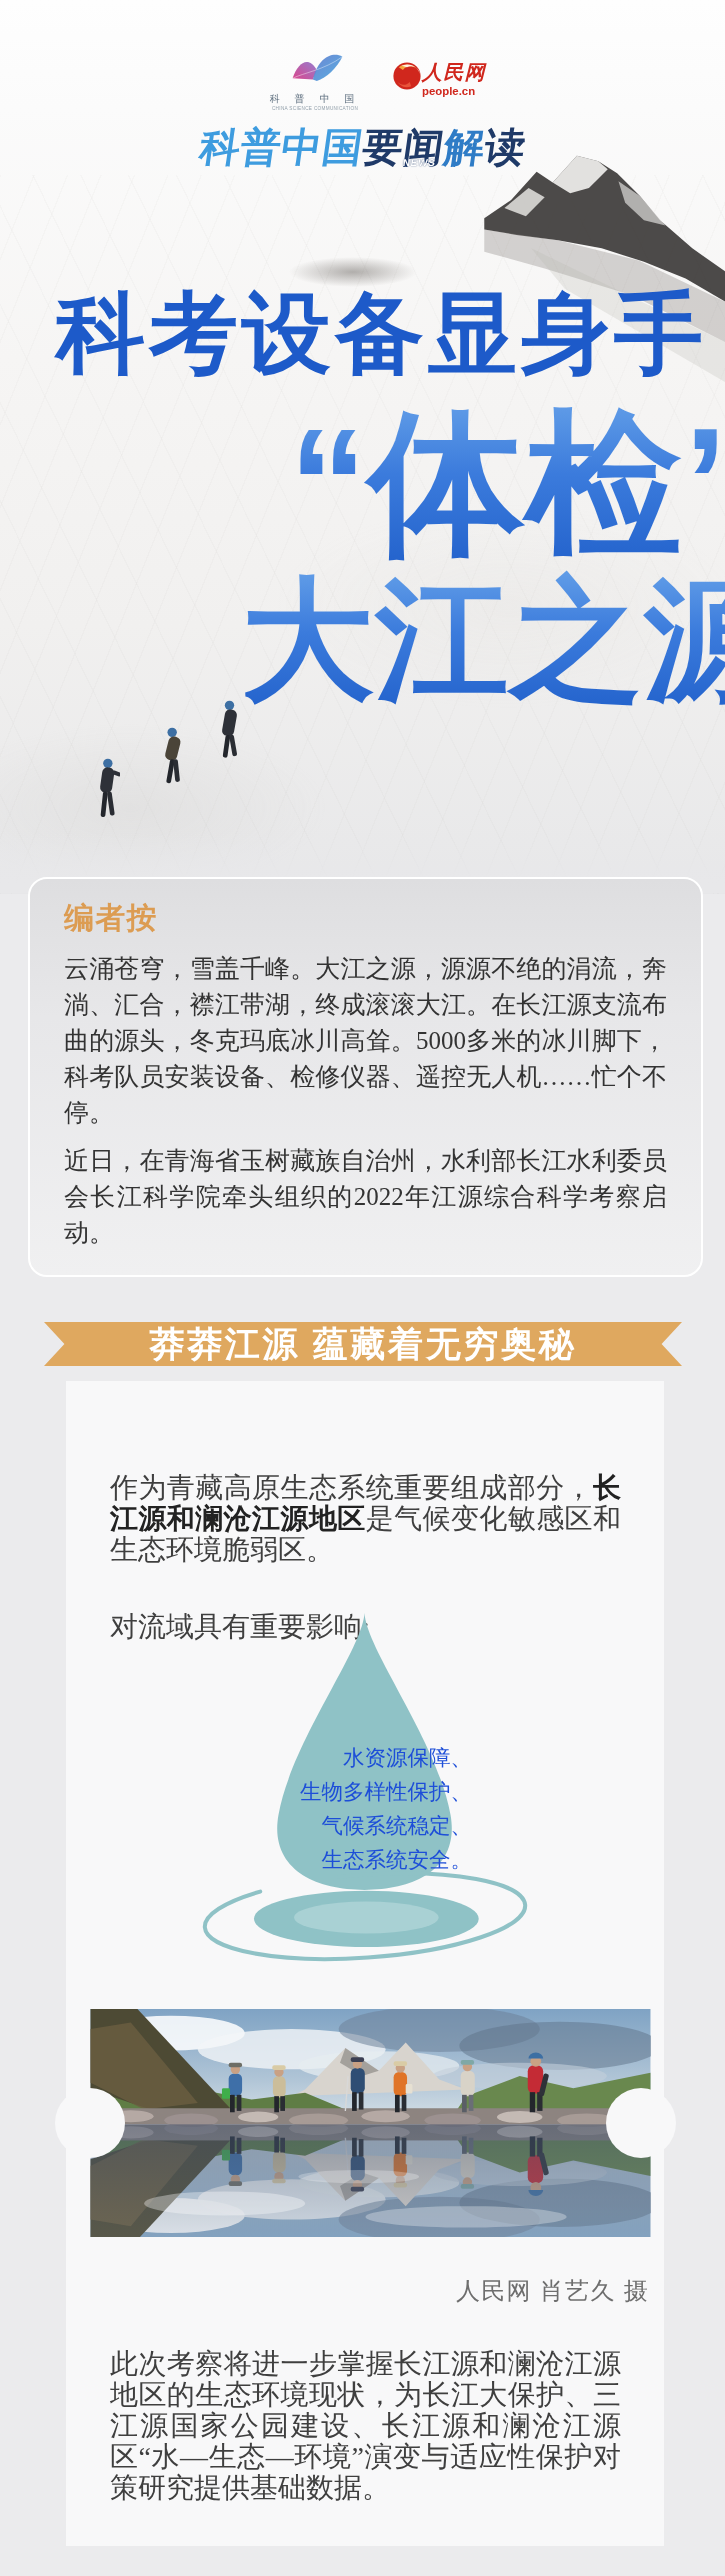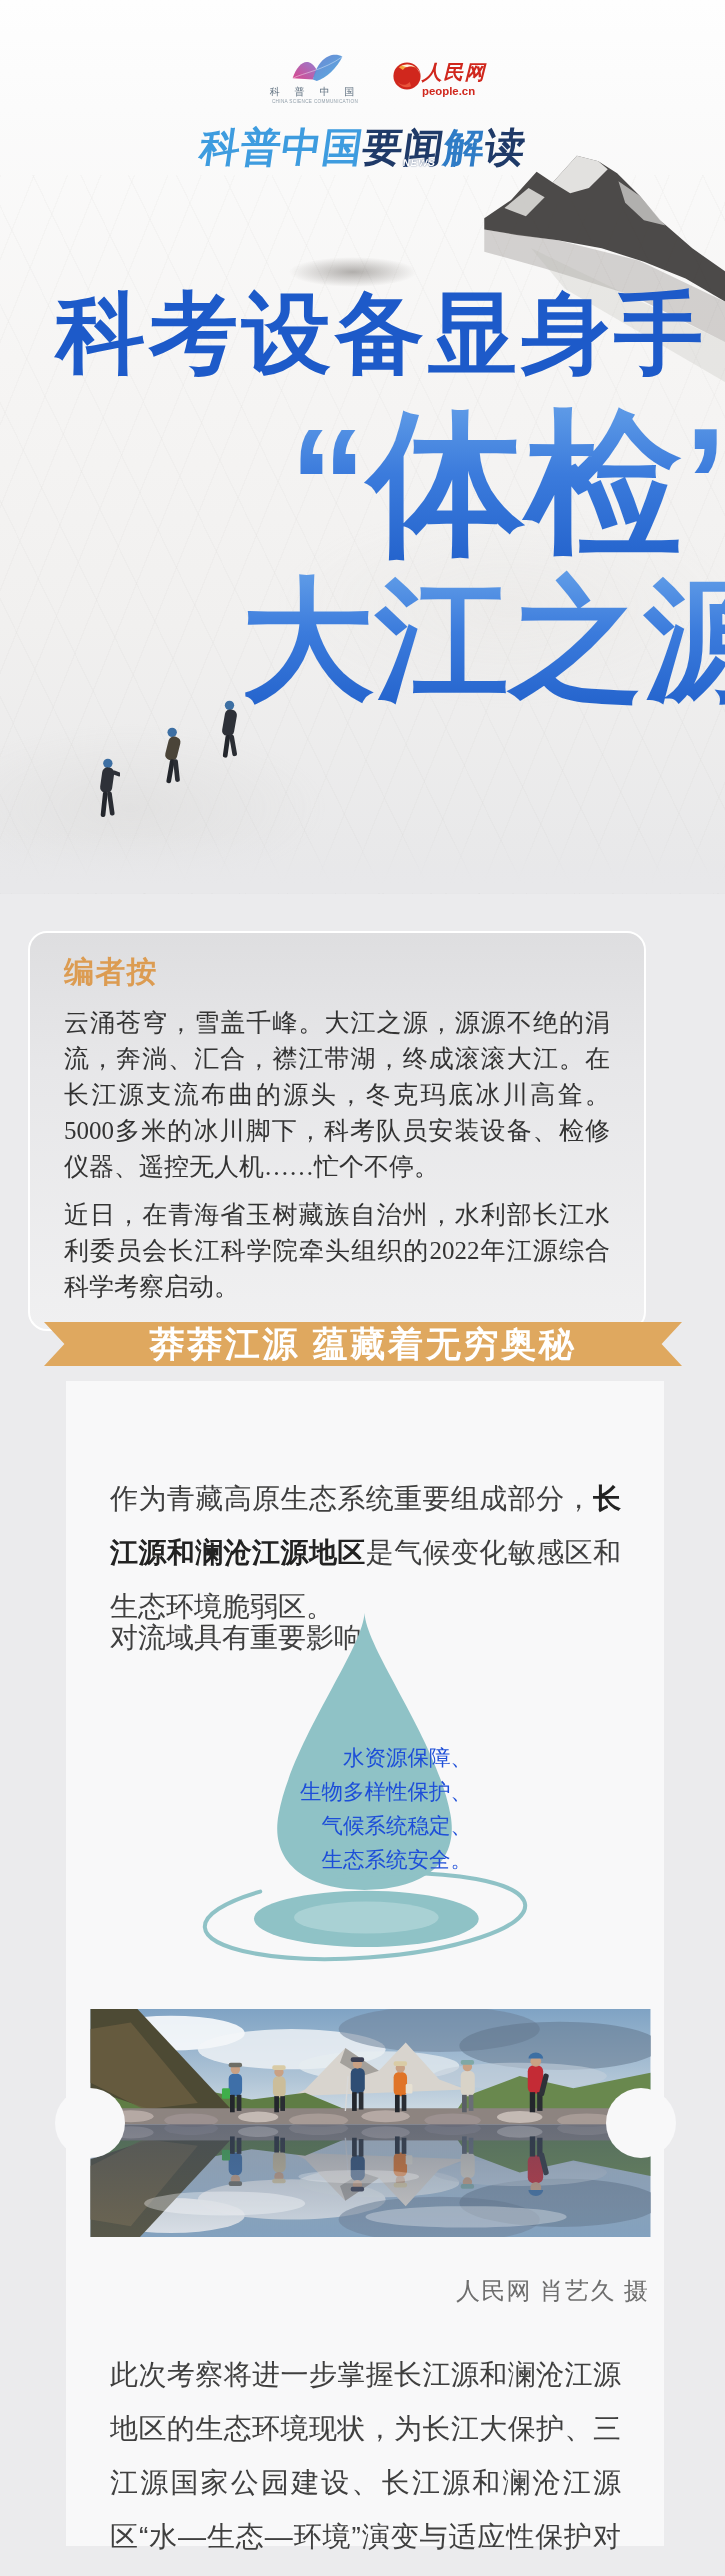--- a/index.html
+++ b/index.html
@@ -15,21 +15,21 @@
       repeating-linear-gradient(112deg,rgba(180,176,170,.10) 0 1.3px,transparent 1.3px 31px),
       repeating-linear-gradient(64deg,rgba(160,158,152,.08) 0 1.3px,transparent 1.3px 43px),
       radial-gradient(282px 121px at 18% 88%,rgba(190,188,184,.35),transparent 70%),
       radial-gradient(336px 148px at 70% 60%,rgba(205,203,199,.25),transparent 70%);}
   #hero-fade{left:0;top:833px;width:726px;height:60px;
     background:linear-gradient(180deg,rgba(235,235,237,0),#E8E8EA 85%);}
 
   
   #brand{left:0;top:0;width:726px;height:181px;}
   .kepu-logo{left:261px;top:50px;width:108px;height:62px;text-align:center;}
-  .kepu-cn{font-size:10px;letter-spacing:6px;color:#5D6E7E;margin-top:0;}
+  .kepu-cn{font-size:10px;letter-spacing:6px;color:#5D6E7E;margin-top:7px;}
   .kepu-en{font-size:4.7px;letter-spacing:0.3px;color:#93A0AB;}
   .people-logo{left:392px;top:55px;width:87px;height:54px;}
   .people-cn{position:absolute;left:30px;top:4px;font-family:"Liberation Serif","DejaVu Serif",serif;
     font-weight:bold;font-style:italic;font-size:20px;color:#D0271D;letter-spacing:1.3px;white-space:nowrap;}
   .people-en{position:absolute;left:30px;top:30px;font-weight:bold;font-size:11.4px;color:#D0271D;}
   #tagline{left:0;top:120px;width:726px;text-align:center;font-weight:bold;font-size:40px;
     transform:skewX(-8deg);letter-spacing:0.7px;white-space:nowrap;}
   #tagline .t-light{color:#3E9CDF;}
   #tagline .t-dark{color:#1F3A68;}
   #tagline .t-mid{color:#2F7CC6;}
@@ -41,37 +41,37 @@
   #title1{left:56px;top:274px;width:632px;font-family:"Liberation Serif","DejaVu Serif",serif;
     font-weight:bold;font-size:89px;letter-spacing:4px;color:#1D5AC9;white-space:nowrap;text-align:center;}
   .grad-text{font-weight:900;background:linear-gradient(180deg,#6CA7EB 0%,#3B7BDC 45%,#1D5CC8 100%);
     -webkit-background-clip:text;background-clip:text;color:transparent;white-space:nowrap;}
   #title2{left:289px;top:380px;font-size:156px;letter-spacing:1.3px;}
   #title3{left:241px;top:552px;font-size:133px;letter-spacing:1.3px;}
 
   .climber{width:27px;height:67px;}
 
   
-  #editor-card{left:28px;top:931px;width:618px;border:2px solid #FFFFFF;border-radius:19px;
+  #editor-card{left:28px;top:877px;width:675px;border:2px solid #FFFFFF;border-radius:19px;
     background:linear-gradient(180deg,#DEDEE0 0%,#E7E7E9 35%,#F0F0F1 100%);
     padding:19px 34px 24px 34px;box-sizing:border-box;}
   #editor-heading{font-size:30px;font-weight:bold;color:#DC9C52;letter-spacing:1.3px;}
   .editor-p{margin:12px 0 0 0;font-family:"Liberation Serif","DejaVu Serif",serif;
     font-size:25px;line-height:36px;color:#333333;text-align:justify;}
 
   
   #ribbon{left:44px;top:1322px;width:638px;height:44px;background:#DFA85F;
     clip-path:polygon(0 0,100% 0,96.8% 50%,100% 100%,0 100%,3.2% 50%);
     display:flex;align-items:center;justify-content:center;}
   #ribbon span{color:#FFFFFF;font-weight:bold;font-size:35px;letter-spacing:2.7px;white-space:nowrap;}
 
   
   #panel{left:66px;top:1381px;width:598px;height:1165px;background:#F8F8F9;}
-  .panel-p{position:absolute;left:44px;width:511px;font-family:Liberation Sans, sans-serif;
-    font-size:28px;line-height:54px;color:#3F3F3F;text-align:justify;}
+  .panel-p{position:absolute;left:44px;width:511px;font-family:Liberation Serif, serif;
+    font-size:28px;line-height:31px;color:#3F3F3F;text-align:justify;}
   #panel-p1{top:63px;}
   #panel-p1 b{color:#222222;}
   #panel-label{top:202px;}
 
   #drop-wrap{left:191px;top:232px;width:215px;height:277px;}
   #drop-text{position:absolute;left:0;top:128px;width:215px;text-align:right;
     font-family:Liberation Serif, serif;font-size:21.5px;line-height:34px;color:#1d4ed8;}
   #ripple{left:131px;top:487px;width:336px;height:97px;}
 
   #photo{left:23.5px;top:628px;width:561px;height:228px;overflow:hidden;}

